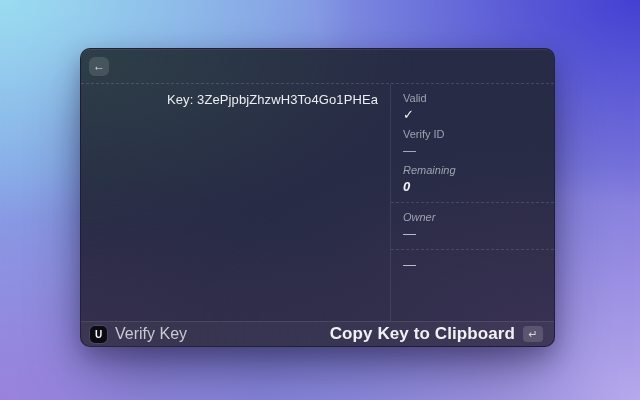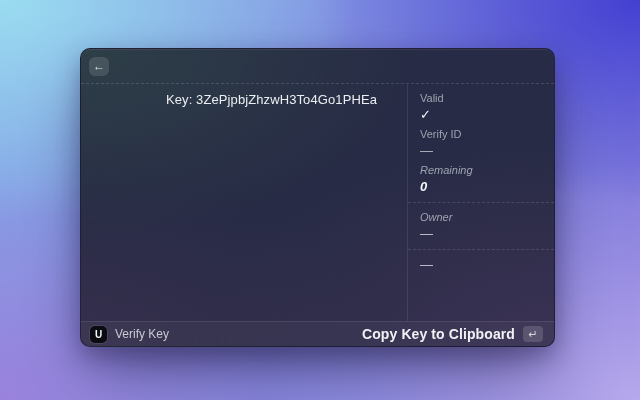--- a/index.html
+++ b/index.html
@@ -48,23 +48,22 @@
     display:flex; align-items:center; justify-content:center;
     font-size:12px; line-height:1; font-family:inherit; padding:0;
   }
 
   .body { flex:1; min-height:0; display:flex; }
 
   .main { flex:1; padding:8px 12px; }
   .key-text { font-size:13px; line-height:15px; color:#eceef1; letter-spacing:0.1px;text-align:right; }
 
   .right-panel {
-    flex:none; width:147px; display:flex; flex-direction:column;
+    flex:none; width:164px; display:flex; flex-direction:column;
     border-left:1px solid rgba(255,255,255,0.09);
-    margin-left:18px;
   }
   .rp-section { padding:8px 12px 0; border-bottom:1px dashed rgba(255,255,255,0.13); }
   .rp-section.last { flex:1; border-bottom:none; }
   .field { margin-bottom:6px; }
   .f-label { font-size:11px; line-height:12px; margin-bottom:4px; color:#9ea3b0; }
   .f-value { font-size:13px; line-height:14px; color:#f3f4f7; font-weight:bold; }
   .f-value.muted { color:#b7bbc6; font-weight:normal; }
   .rp-section .field:last-child { margin-bottom:8px;font-style:italic; }
 
   .footer {
@@ -75,26 +74,26 @@
       radial-gradient(1px 1px at 6px 6px, rgba(255,255,255,0.05) 50%, transparent 51%) 0 0/11px 11px,
       rgba(255,255,255,0.035);
   }
   .footer-left { display:flex; align-items:center; gap:8px; }
   .ext-icon {
     width:17px; height:17px; border-radius:5px; background:#0b0b12;
     color:#f5f6f8; font-size:10px; font-weight:bold;
     display:flex; align-items:center; justify-content:center;
     box-shadow:0 0 0 1px rgba(255,255,255,0.08);
   }
-  .cmd-name { font-size:12px; color:#c7cad2; }
+  .cmd-name { font-size:16px; color:#c7cad2; }
   .footer-right {
     display:flex; align-items:center; gap:8px; cursor:pointer;
     padding:2px 2px; border-radius:5px;
   }
-  .action-label { font-size:14px; font-weight:bold; color:#f0f1f4; letter-spacing:0.1px; }
+  .action-label { font-size:17px; font-weight:bold; color:#f0f1f4; letter-spacing:0.1px; }
   .key-badge {
     width:20px; height:16px; border-radius:4px;
     background:rgba(255,255,255,0.15); color:#d2d5dc;
     font-size:11px; line-height:1;
     display:flex; align-items:center; justify-content:center;
   }
 </style>
 </head>
 <body>
 

